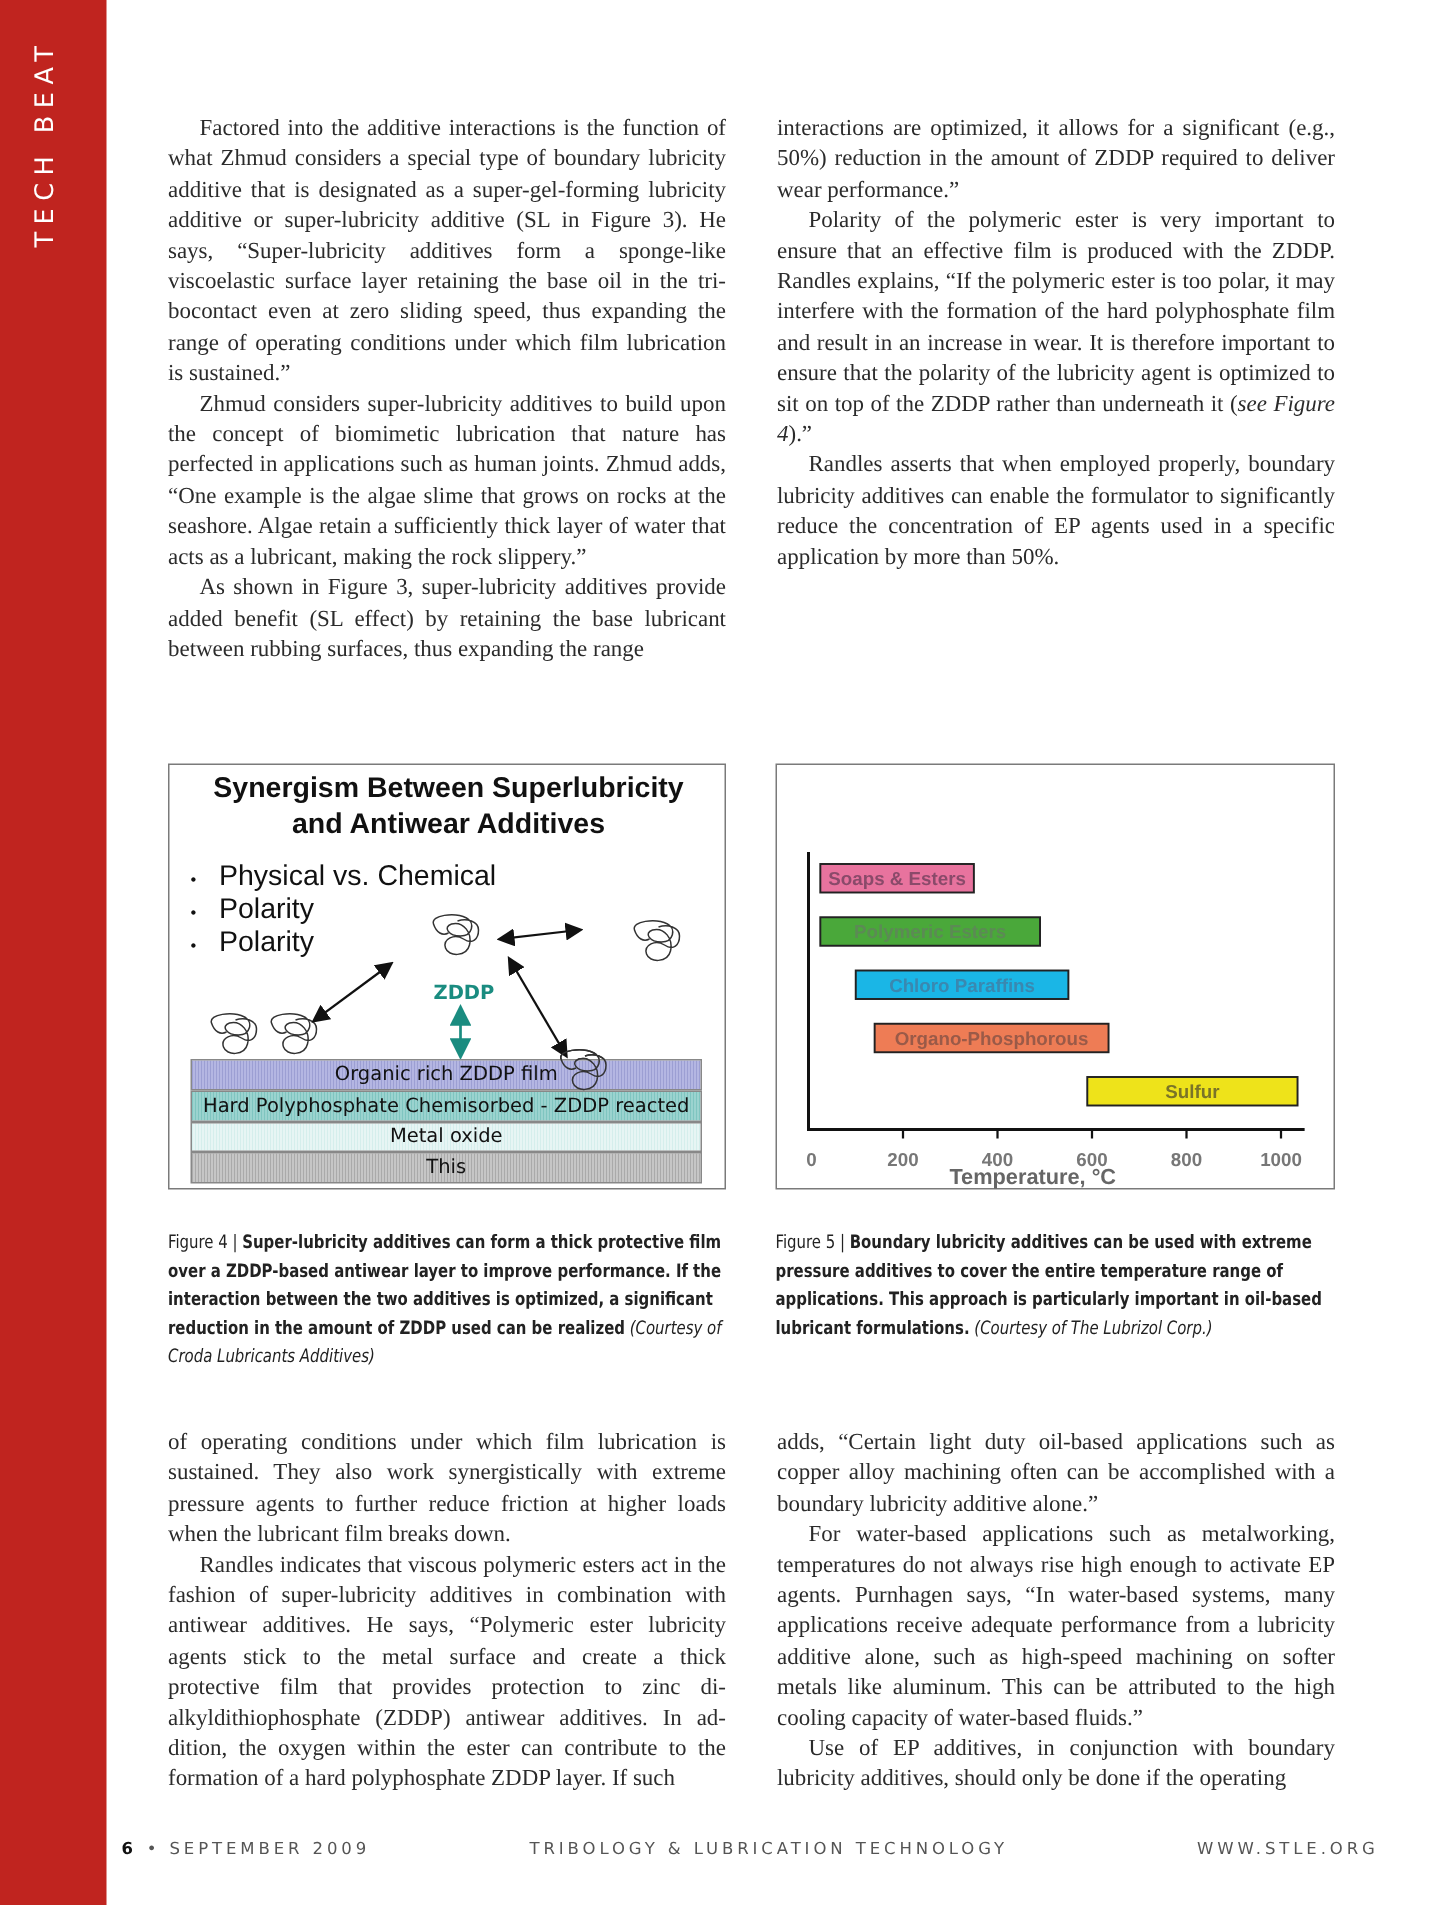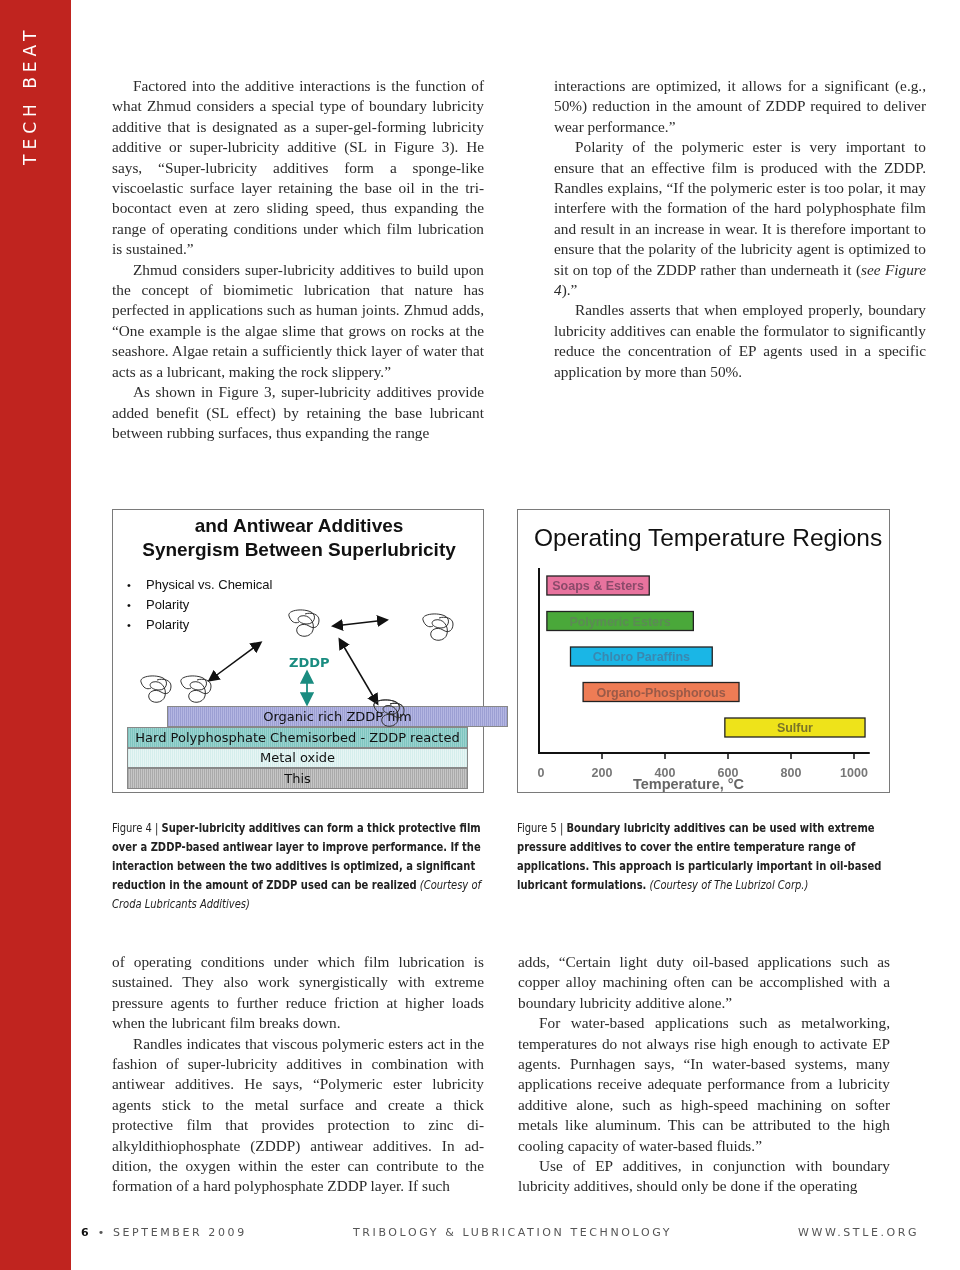--- a/index.html
+++ b/index.html
@@ -7,35 +7,35 @@
   body { position:relative; font-family:"Liberation Serif", serif; color:#2a2a2a; }
 
   .side-bar { position:absolute; left:0; top:0; width:71px; height:1270px; background:#c0241f; }
   .side-label { position:absolute; left:20px; top:165px; transform-origin:0 0; transform:rotate(-90deg);
     color:#ffffff; font-family:"DejaVu Sans", sans-serif; font-size:17px; letter-spacing:5px; white-space:nowrap; font-weight:normal; }
 
   .col { position:absolute; width:372px; font-size:15.3px; line-height:20.4px; text-align:justify; hyphens:manual; color:#2b2b2b; }
   .col p { text-indent:21px; }
   .col p.noindent { text-indent:0; }
   #col-tl { left:112px; top:76px; }
-  #col-tr { left:518px; top:76px;margin-left:36px; }
+  #col-tr { left:518px; top:76px; }
   #col-bl { left:112px; top:952px; }
   #col-br { left:518px; top:952px; }
 
   .fig-box { position:absolute; border:1px solid #7a7a7a; background:#fff; }
   #fig4 { left:112px; top:509px; width:372px; height:284px; }
   #fig5 { left:517px; top:509px; width:373px; height:284px; }
 
   .f4-title { position:absolute; left:0; top:4px; width:372px; text-align:center; font-family:"Liberation Sans", sans-serif;
     font-weight:bold; font-size:19px; line-height:24px; color:#111; }
-  .f4-bullets { position:absolute; left:14px; top:65px; font-family:"Liberation Sans", sans-serif; font-size:13px; line-height:20px; color:#111; list-style:none; }
+  .f4-bullets { position:absolute; left:14px; top:65px; font-family:"Liberation Sans", sans-serif; font-size:19px; line-height:20px; color:#111; list-style:none; }
   .f4-bullets li::before { content:"•"; display:inline-block; width:19px; font-size:11px; }
   .zddp-label { position:absolute; left:176px; top:145px; font-family:"DejaVu Sans", sans-serif; font-size:13px; color:#1a8c80; font-weight:bold; }
   .layer { position:absolute; left:14px; width:341px; text-align:center; font-family:"DejaVu Sans", sans-serif; font-size:13px; color:#111; border:1px solid #888; }
-  #layer-organic { top:196px; height:21px; line-height:19px; background:repeating-linear-gradient(90deg,#9c9fd3 0 1px,#b4b6e2 1px 2px);margin-left:40px; }
+  #layer-organic { top:196px; height:21px; line-height:19px; background:repeating-linear-gradient(90deg,#9c9fd3 0 1px,#b4b6e2 1px 2px); }
   #layer-hard { top:217px; height:21px; line-height:19px; background:repeating-linear-gradient(90deg,#7fc5c0 0 1px,#9bd3cf 1px 2px); }
   #layer-oxide { top:238px; height:20px; line-height:18px; background:repeating-linear-gradient(90deg,#d5eeec 0 1px,#e7f5f4 1px 2px); }
   #layer-metal { top:258px; height:21px; line-height:19px; background:repeating-linear-gradient(90deg,#aaa 0 1px,#c6c6c6 1px 2px); }
   .f4-svg { position:absolute; left:0; top:0; }
 
   .f5-title { position:absolute; left:16px; top:14px; font-family:"Liberation Sans", sans-serif; font-size:24.5px; color:#111; white-space:nowrap; }
   #f5-svg { position:absolute; left:0; top:0; }
 
   .caption { position:absolute; width:375px; font-family:"DejaVu Sans Condensed","DejaVu Sans", sans-serif; font-size:12.3px; line-height:19px; color:#222; }
   .caption .fig-num { font-weight:normal; }
@@ -63,22 +63,22 @@
     <p>As shown in Figure 3, super-lubricity additives pro­vide added benefit (SL effect) by retaining the base lubri­cant between rubbing surfaces, thus expanding the range</p>
   </div>
 <div class="col" id="col-tr">
     <p class="noindent">interactions are optimized, it allows for a significant (e.g., 50%) reduction in the amount of ZDDP required to de­liver wear performance.”</p>
     <p>Polarity of the polymeric ester is very important to ensure that an effective film is produced with the ZDDP. Randles explains, “If the polymeric ester is too polar, it may interfere with the formation of the hard polyphos­phate film and result in an increase in wear. It is there­fore important to ensure that the polarity of the lubricity agent is optimized to sit on top of the ZDDP rather than underneath it (<i>see Figure 4</i>).”</p>
     <p>Randles asserts that when employed properly, bound­ary lubricity additives can enable the formulator to sig­nificantly reduce the concentration of EP agents used in a specific application by more than 50%.</p>
   </div>
 
 <div class="fig-box" id="fig4">
   <div class="f4-title">
+    <div>Synergism Between Superlubricity</div>
     <div>and Antiwear Additives</div>
-    <div>Synergism Between Superlubricity</div>
   </div>
   <ul class="f4-bullets">
     <li>Physical vs. Chemical</li>
     <li>Polarity</li>
     <li>Polarity</li>
   </ul>
   <svg class="f4-svg" width="372" height="284">
     <defs>
       <marker id="ah" markerWidth="8" markerHeight="8" refX="6" refY="4" orient="auto-start-reverse">
         <path d="M0,0 L8,4 L0,8 z" fill="#111"></path>
@@ -116,21 +116,20 @@
   <div class="layer" id="layer-oxide">Metal oxide</div>
   <div class="layer" id="layer-metal">This</div>
   <svg class="f4-svg" width="372" height="284">
     <g>
         <use href="#coil" transform="translate(257,190)"></use>
       </g>
   </svg>
 </div>
 
 <div class="fig-box" id="fig5">
-  <div class="f5-title">Operating Temperature Regions</div>
   <svg id="f5-svg" width="373" height="284">
       <line x1="21" y1="58" x2="21" y2="243" stroke="#111" stroke-width="2"></line>
       <line x1="20" y1="243" x2="351.75" y2="243" stroke="#111" stroke-width="2"></line>
       <text x="23" y="267" text-anchor="middle" font-family="Liberation Sans, sans-serif" font-size="12.5" fill="#777" font-weight="bold">0</text>
       <line x1="84" y1="243" x2="84" y2="249" stroke="#111" stroke-width="1.5"></line>
       <text x="84" y="267" text-anchor="middle" font-family="Liberation Sans, sans-serif" font-size="12.5" fill="#777" font-weight="bold">200</text>
       <line x1="147" y1="243" x2="147" y2="249" stroke="#111" stroke-width="1.5"></line>
       <text x="147" y="267" text-anchor="middle" font-family="Liberation Sans, sans-serif" font-size="12.5" fill="#777" font-weight="bold">400</text>
       <line x1="210" y1="243" x2="210" y2="249" stroke="#111" stroke-width="1.5"></line>
       <text x="210" y="267" text-anchor="middle" font-family="Liberation Sans, sans-serif" font-size="12.5" fill="#777" font-weight="bold">600</text>

